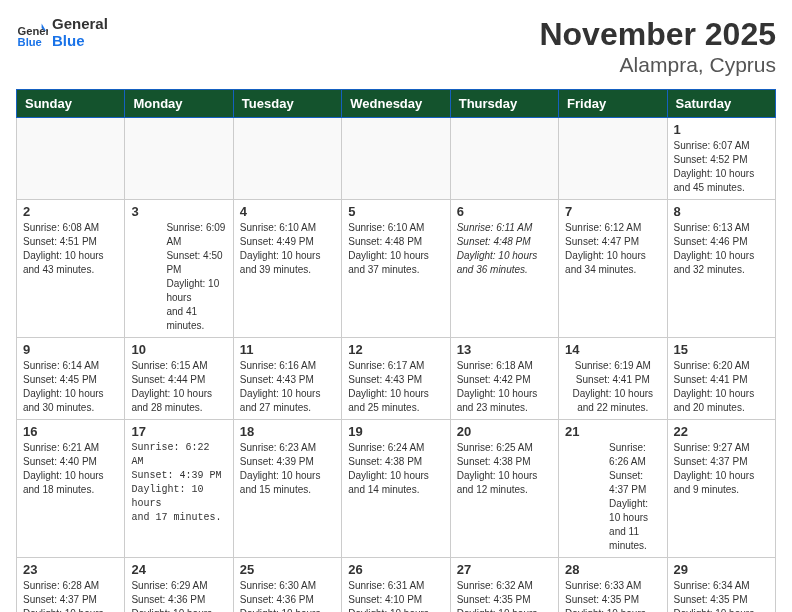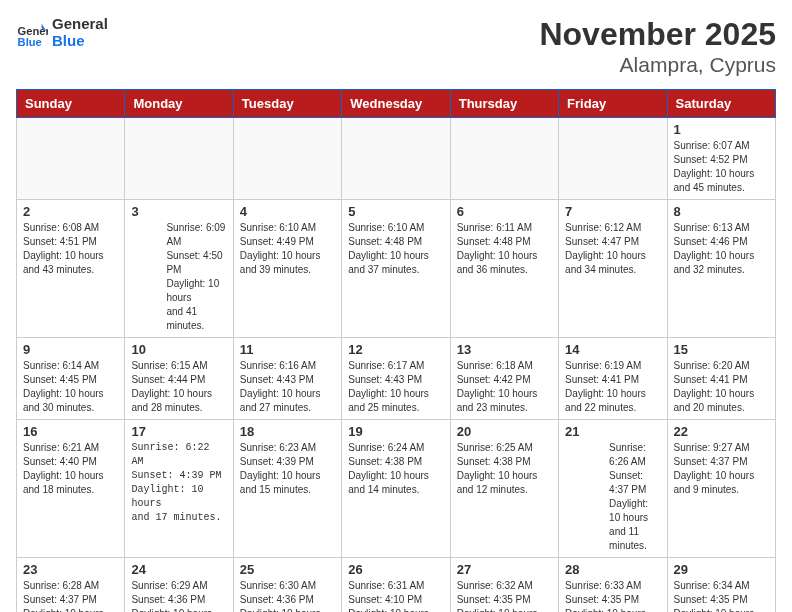--- a/index.html
+++ b/index.html
@@ -36,21 +36,21 @@
     .subtitle {
       font-size: 21px;
       color: #555;
     }
     .calendar {
       width: 100%;
       border-collapse: collapse;
       border: 1px solid #ccc;
     }
     .calendar th {
-      background-color: #b91c1c;
+      background-color: #14532d;
       color: #fff;
       text-align: left;
       padding: 6px 8px;
       font-size: 13px;
       border: 1px solid #1560c0;
     }
     .calendar td {
       vertical-align: top;
       border: 1px solid #ccc;
       padding: 4px 6px;
@@ -151,21 +151,21 @@
         </td>
         <td>
           <span class="day-num">5</span>
           <div class="day-info" style="white-space: pre-line;">Sunrise: 6:10 AM
 Sunset: 4:48 PM
 Daylight: 10 hours
 and 37 minutes.</div>
         </td>
         <td>
           <span class="day-num">6</span>
-          <div class="day-info" style="white-space: pre-line;">Sunrise: 6:11 AM
+          <div class="day-info" style="white-space: pre-line; font-style: italic;">Sunrise: 6:11 AM
 Sunset: 4:48 PM
 Daylight: 10 hours
 and 36 minutes.</div>
         </td>
         <td>
           <span class="day-num">7</span>
           <div class="day-info" style="white-space: pre-line;">Sunrise: 6:12 AM
 Sunset: 4:47 PM
 Daylight: 10 hours
 and 34 minutes.</div>
@@ -209,21 +209,21 @@
         </td>
         <td>
           <span class="day-num">13</span>
           <div class="day-info" style="white-space: pre-line;">Sunrise: 6:18 AM
 Sunset: 4:42 PM
 Daylight: 10 hours
 and 23 minutes.</div>
         </td>
         <td>
           <span class="day-num">14</span>
-          <div class="day-info" style="white-space: pre-line;">Sunrise: 6:19 AM
+          <div class="day-info" style="white-space: pre-line; text-align: center;">Sunrise: 6:19 AM
 Sunset: 4:41 PM
 Daylight: 10 hours
 and 22 minutes.</div>
         </td>
         <td>
           <span class="day-num">15</span>
           <div class="day-info" style="white-space: pre-line;">Sunrise: 6:20 AM
 Sunset: 4:41 PM
 Daylight: 10 hours
 and 20 minutes.</div>

